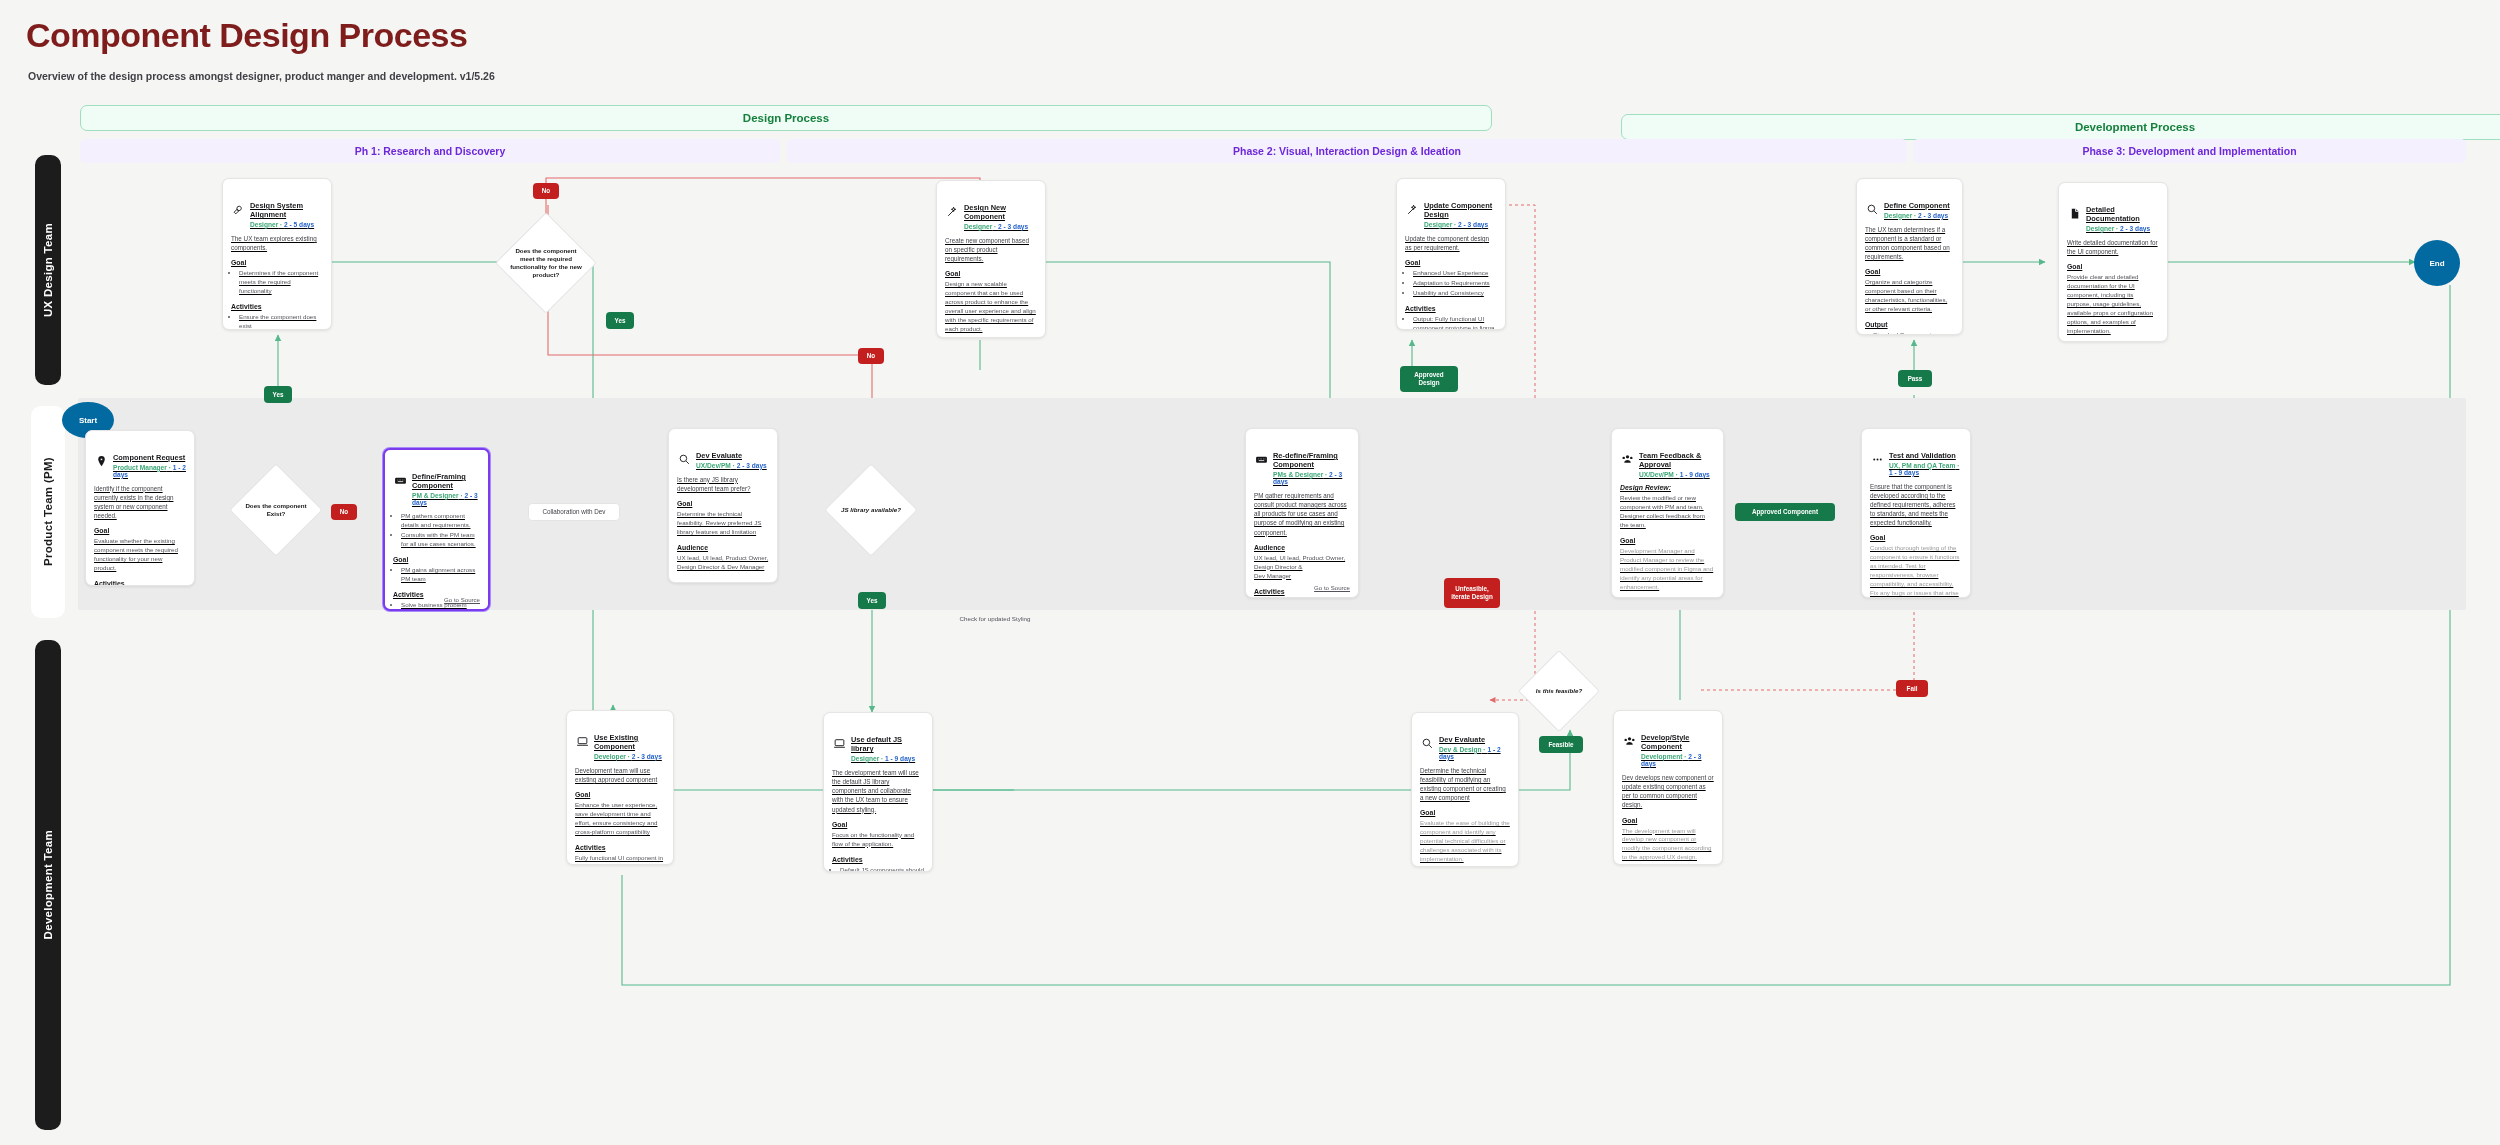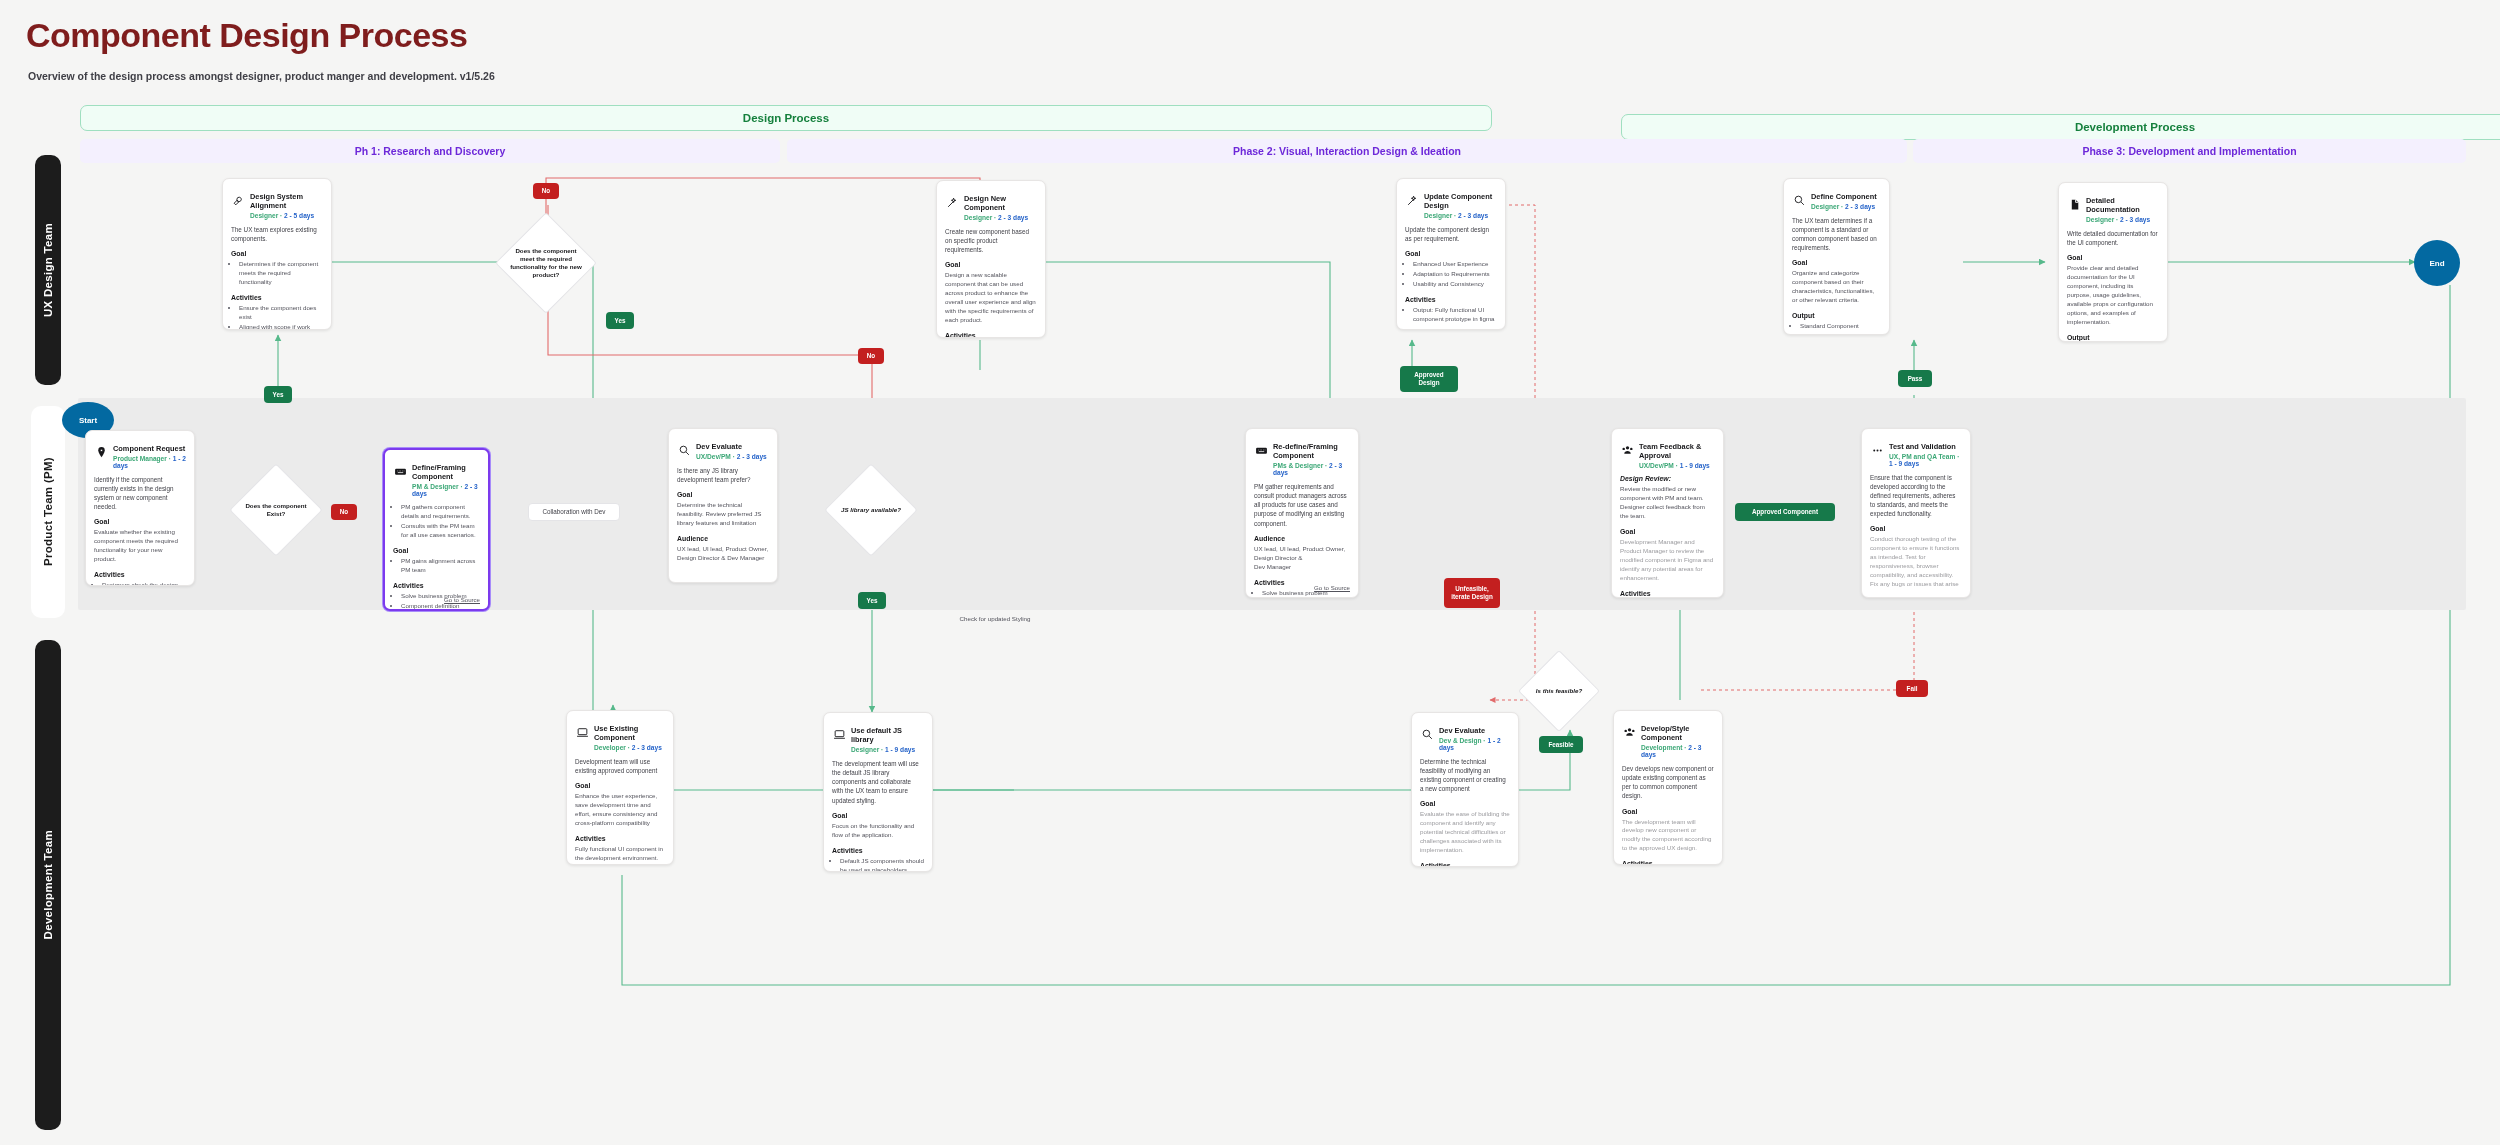--- a/index.html
+++ b/index.html
@@ -47,21 +47,21 @@
   .lane-label.light { background: #ffffff; color: #1c1c1c; }
   .lane-band {
     position: absolute; background: #ebebeb; border-radius: 2px;
   }
 
   
   .card {
     position: absolute; background: #ffffff;
     border: 1px solid #e7e5e4; border-radius: 7px;
     box-shadow: 0 1px 3px rgba(0,0,0,.09);
-    padding: 13px 8px 8px 8px; overflow: hidden;
+    padding: 22px 8px 8px 8px; overflow: hidden; text-decoration: underline;
   }
   .card.selected { border: 2.5px solid #7c3aed; box-shadow: 0 0 0 1px #a78bfa; margin-top: 20px; }
   .card-head { display: flex; align-items: flex-start; gap: 5px; }
   .card-ic {
     width: 14px; height: 14px; flex: 0 0 14px; margin-top: 1px;
     display: flex; align-items: center; justify-content: center;
     color: #18181b;
   }
   .card-ic svg { width: 13px; height: 13px; fill: none; stroke: #18181b; stroke-width: 1.7; }
   .card-ttl { font-size: 7.4px; font-weight: 700; color: #18181b; line-height: 1.25; }
@@ -344,21 +344,21 @@
       <li>Enhanced User Experience</li>
       <li>Adaptation to Requirements</li>
       <li>Usability and Consistency</li>
     </ul>
     <div class="sec-h">Activities</div>
     <ul>
       <li>Output: Fully functional UI component prototype in figma</li>
     </ul>
   </div>
 
-  <div class="card" style="left:1783px; top:178px; width:107px; height:157px;">
+  <div class="card" style="left:1856px; top:178px; width:107px; height:157px;">
     <div class="card-head">
       <span class="card-ic">
         <svg viewBox="0 0 24 24">
             <circle cx="10" cy="10" r="6"></circle>
             <path d="M15 15l5 5"></path>
           </svg>
       </span>
       <div>
         <div class="card-ttl">Define Component</div>
         <div class="card-meta">

